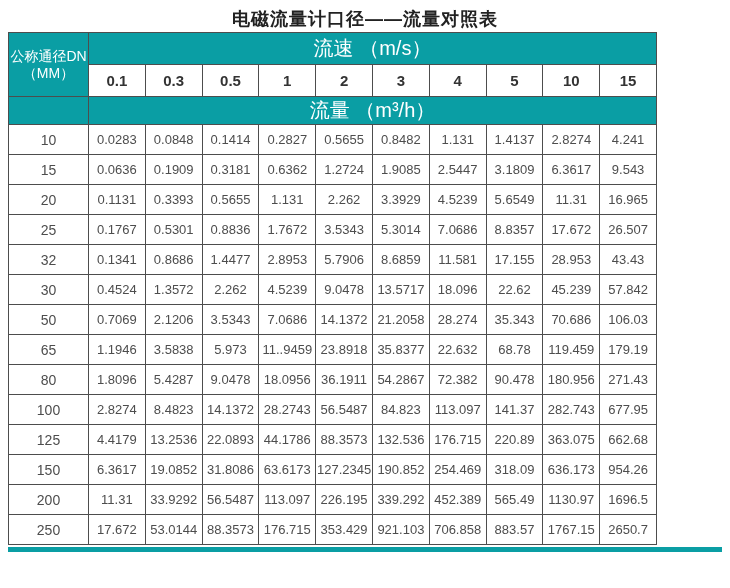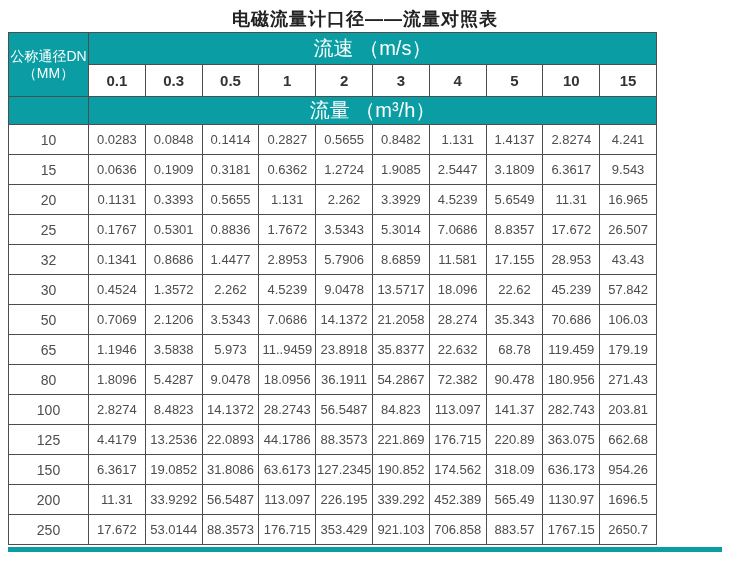--- a/index.html
+++ b/index.html
@@ -239,44 +239,44 @@
           <th>100</th>
           <td>2.8274</td>
           <td>8.4823</td>
           <td>14.1372</td>
           <td>28.2743</td>
           <td>56.5487</td>
           <td>84.823</td>
           <td>113.097</td>
           <td>141.37</td>
           <td>282.743</td>
-          <td>203.81</td>
+          <td>677.95</td>
         </tr>
         <tr>
           <th>125</th>
           <td>4.4179</td>
           <td>13.2536</td>
           <td>22.0893</td>
           <td>44.1786</td>
           <td>88.3573</td>
-          <td>221.869</td>
+          <td>132.536</td>
           <td>176.715</td>
           <td>220.89</td>
           <td>363.075</td>
           <td>662.68</td>
         </tr>
         <tr>
           <th>150</th>
           <td>6.3617</td>
           <td>19.0852</td>
           <td>31.8086</td>
           <td>63.6173</td>
           <td>127.2345</td>
           <td>190.852</td>
-          <td>174.562</td>
+          <td>254.469</td>
           <td>318.09</td>
           <td>636.173</td>
           <td>954.26</td>
         </tr>
         <tr>
           <th>200</th>
           <td>11.31</td>
           <td>33.9292</td>
           <td>56.5487</td>
           <td>113.097</td>

